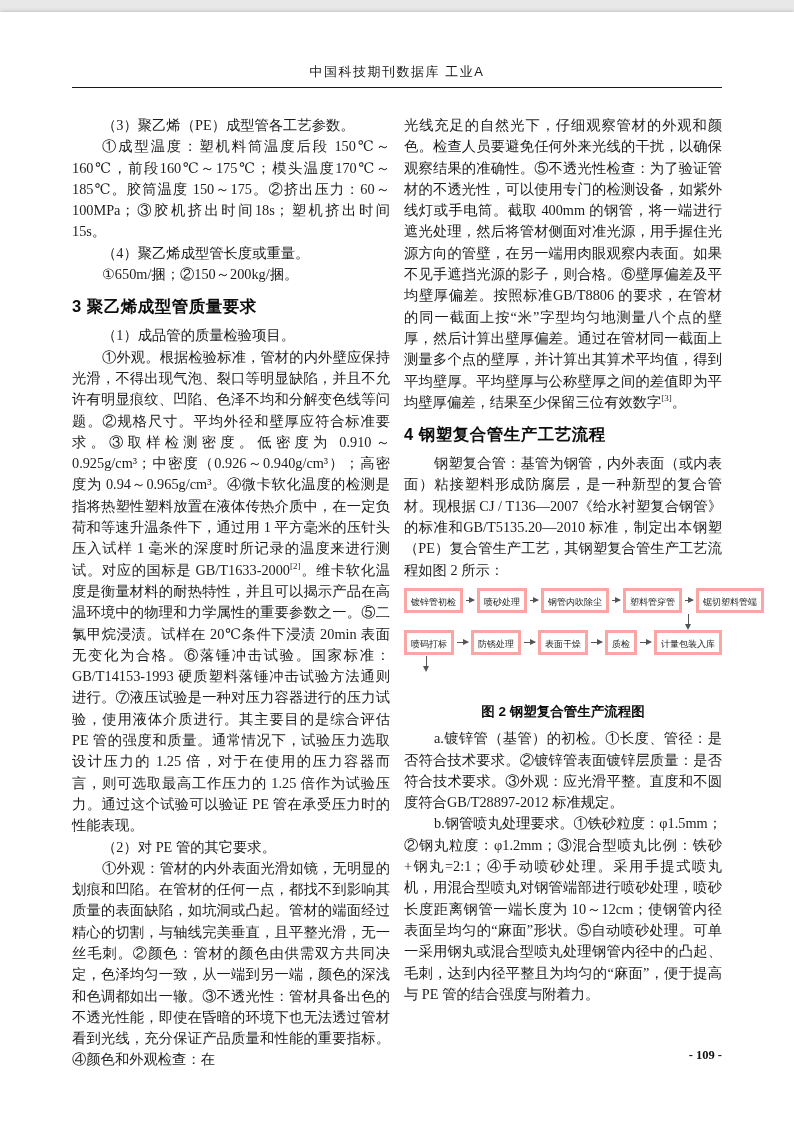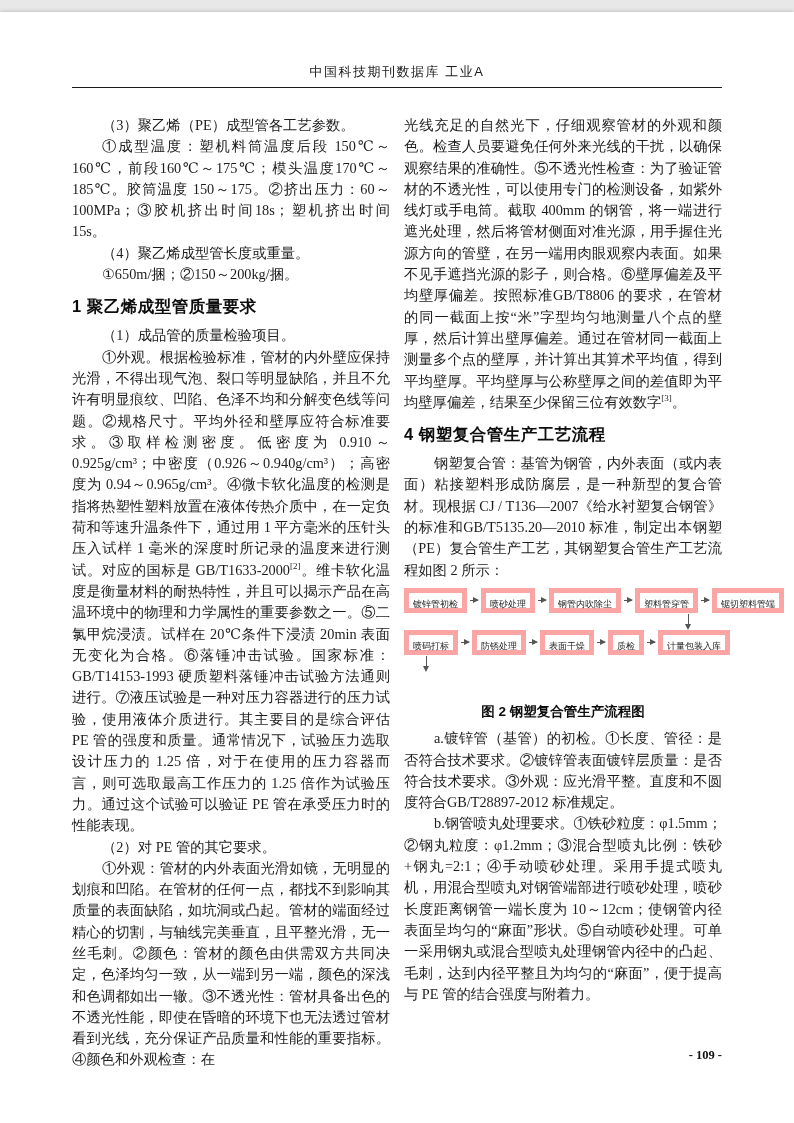--- a/index.html
+++ b/index.html
@@ -26,21 +26,21 @@
     font-family:"Liberation Sans","DejaVu Sans",sans-serif;
     font-weight:bold; font-size:16.5px; color:#0d0d0d;
     margin:9px 0 7px 0; text-indent:0; letter-spacing:.5px; line-height:24px;
   }
   sup { font-size:9px; line-height:0; }
 
   
   .figure { position:relative; margin:7px 0 2px 0; height:110px; }
   .crow { display:flex; align-items:center; justify-content:space-between; height:26px; margin-bottom:16px; }
   .cbox {
-    border:5px solid #fca5a5; background:#fff; box-sizing:border-box;
+    border:3px solid #fca5a5; background:#fff; box-sizing:border-box;
     height:25px; line-height:23px; padding:0 4px; white-space:nowrap;
     font-size:9px; color:#222; text-align:center;
     font-family:"Liberation Sans","DejaVu Sans",sans-serif;
   }
   .harrow { flex:1 1 auto; min-width:8px; height:0; border-top:1px solid #555; position:relative; margin:0 3px; }
   .harrow.dir-right::after {
     content:""; position:absolute; right:-1px; top:-4px;
     border-left:6px solid #555; border-top:3.5px solid transparent; border-bottom:3.5px solid transparent;
   }
   .harrow.dir-left::after {
@@ -74,21 +74,21 @@
   <div class="header-text">中国科技期刊数据库 工业A</div>
   <div class="header-rule"></div>
 
   <div class="content">
 
     <div class="col">
       <p class="indent">（3）聚乙烯（PE）成型管各工艺参数。</p>
       <p class="indent">①成型温度：塑机料筒温度后段 150℃～160℃，前段160℃～175℃；模头温度170℃～185℃。胶筒温度 150～175。②挤出压力：60～100MPa；③胶机挤出时间18s；塑机挤出时间 15s。</p>
       <p class="indent">（4）聚乙烯成型管长度或重量。</p>
       <p class="indent">①650m/捆；②150～200kg/捆。</p>
-      <div class="sec-heading">1 聚乙烯成型管质量要求</div>
+      <div class="sec-heading">3 聚乙烯成型管质量要求</div>
       <p class="indent">（1）成品管的质量检验项目。</p>
       <p class="indent"><span>①外观。根据检验标准，管材的内外壁应保持光滑，不得出现气泡、裂口等明显缺陷，并且不允许有明显痕纹、凹陷、色泽不均和分解变色线等问题。②规格尺寸。平均外径和壁厚应符合标准要求。③取样检测密度。低密度为 0.910～0.925g/cm³；中密度（0.926～0.940g/cm³）；高密度为 0.94～0.965g/cm³。④微卡软化温度的检测是指将热塑性塑料放置在液体传热介质中，在一定负荷和等速升温条件下，通过用 1 平方毫米的压针头压入试样 1 毫米的深度时所记录的温度来进行测试。对应的国标是 GB/T1633-2000</span><sup>[2]</sup><span>。维卡软化温度是衡量材料的耐热特性，并且可以揭示产品在高温环境中的物理和力学属性的重要参数之一。⑤二氯甲烷浸渍。试样在 20℃条件下浸渍 20min 表面无变化为合格。⑥落锤冲击试验。国家标准：GB/T14153-1993 硬质塑料落锤冲击试验方法通则进行。⑦液压试验是一种对压力容器进行的压力试验，使用液体介质进行。其主要目的是综合评估 PE 管的强度和质量。通常情况下，试验压力选取设计压力的 1.25 倍，对于在使用的压力容器而言，则可选取最高工作压力的 1.25 倍作为试验压力。通过这个试验可以验证 PE 管在承受压力时的性能表现。</span></p>
       <p class="indent">（2）对 PE 管的其它要求。</p>
       <p class="indent">①外观：管材的内外表面光滑如镜，无明显的划痕和凹陷。在管材的任何一点，都找不到影响其质量的表面缺陷，如坑洞或凸起。管材的端面经过精心的切割，与轴线完美垂直，且平整光滑，无一丝毛刺。②颜色：管材的颜色由供需双方共同决定，色泽均匀一致，从一端到另一端，颜色的深浅和色调都如出一辙。③不透光性：管材具备出色的不透光性能，即使在昏暗的环境下也无法透过管材看到光线，充分保证产品质量和性能的重要指标。④颜色和外观检查：在</p>
     </div>
 
     <div class="col">
       <p class="noindent"><span>光线充足的自然光下，仔细观察管材的外观和颜色。检查人员要避免任何外来光线的干扰，以确保观察结果的准确性。⑤不透光性检查：为了验证管材的不透光性，可以使用专门的检测设备，如紫外线灯或手电筒。截取 400mm 的钢管，将一端进行遮光处理，然后将管材侧面对准光源，用手握住光源方向的管壁，在另一端用肉眼观察内表面。如果不见手遮挡光源的影子，则合格。⑥壁厚偏差及平均壁厚偏差。按照标准GB/T8806 的要求，在管材的同一截面上按“米”字型均匀地测量八个点的壁厚，然后计算出壁厚偏差。通过在管材同一截面上测量多个点的壁厚，并计算出其算术平均值，得到平均壁厚。平均壁厚与公称壁厚之间的差值即为平均壁厚偏差，结果至少保留三位有效数字</span><sup>[3]</sup><span>。</span></p>
       <div class="sec-heading">4 钢塑复合管生产工艺流程</div>
       <p class="indent">钢塑复合管：基管为钢管，内外表面（或内表面）粘接塑料形成防腐层，是一种新型的复合管材。现根据 CJ / T136—2007《给水衬塑复合钢管》的标准和GB/T5135.20—2010 标准，制定出本钢塑（PE）复合管生产工艺，其钢塑复合管生产工艺流程如图 2 所示：</p>

